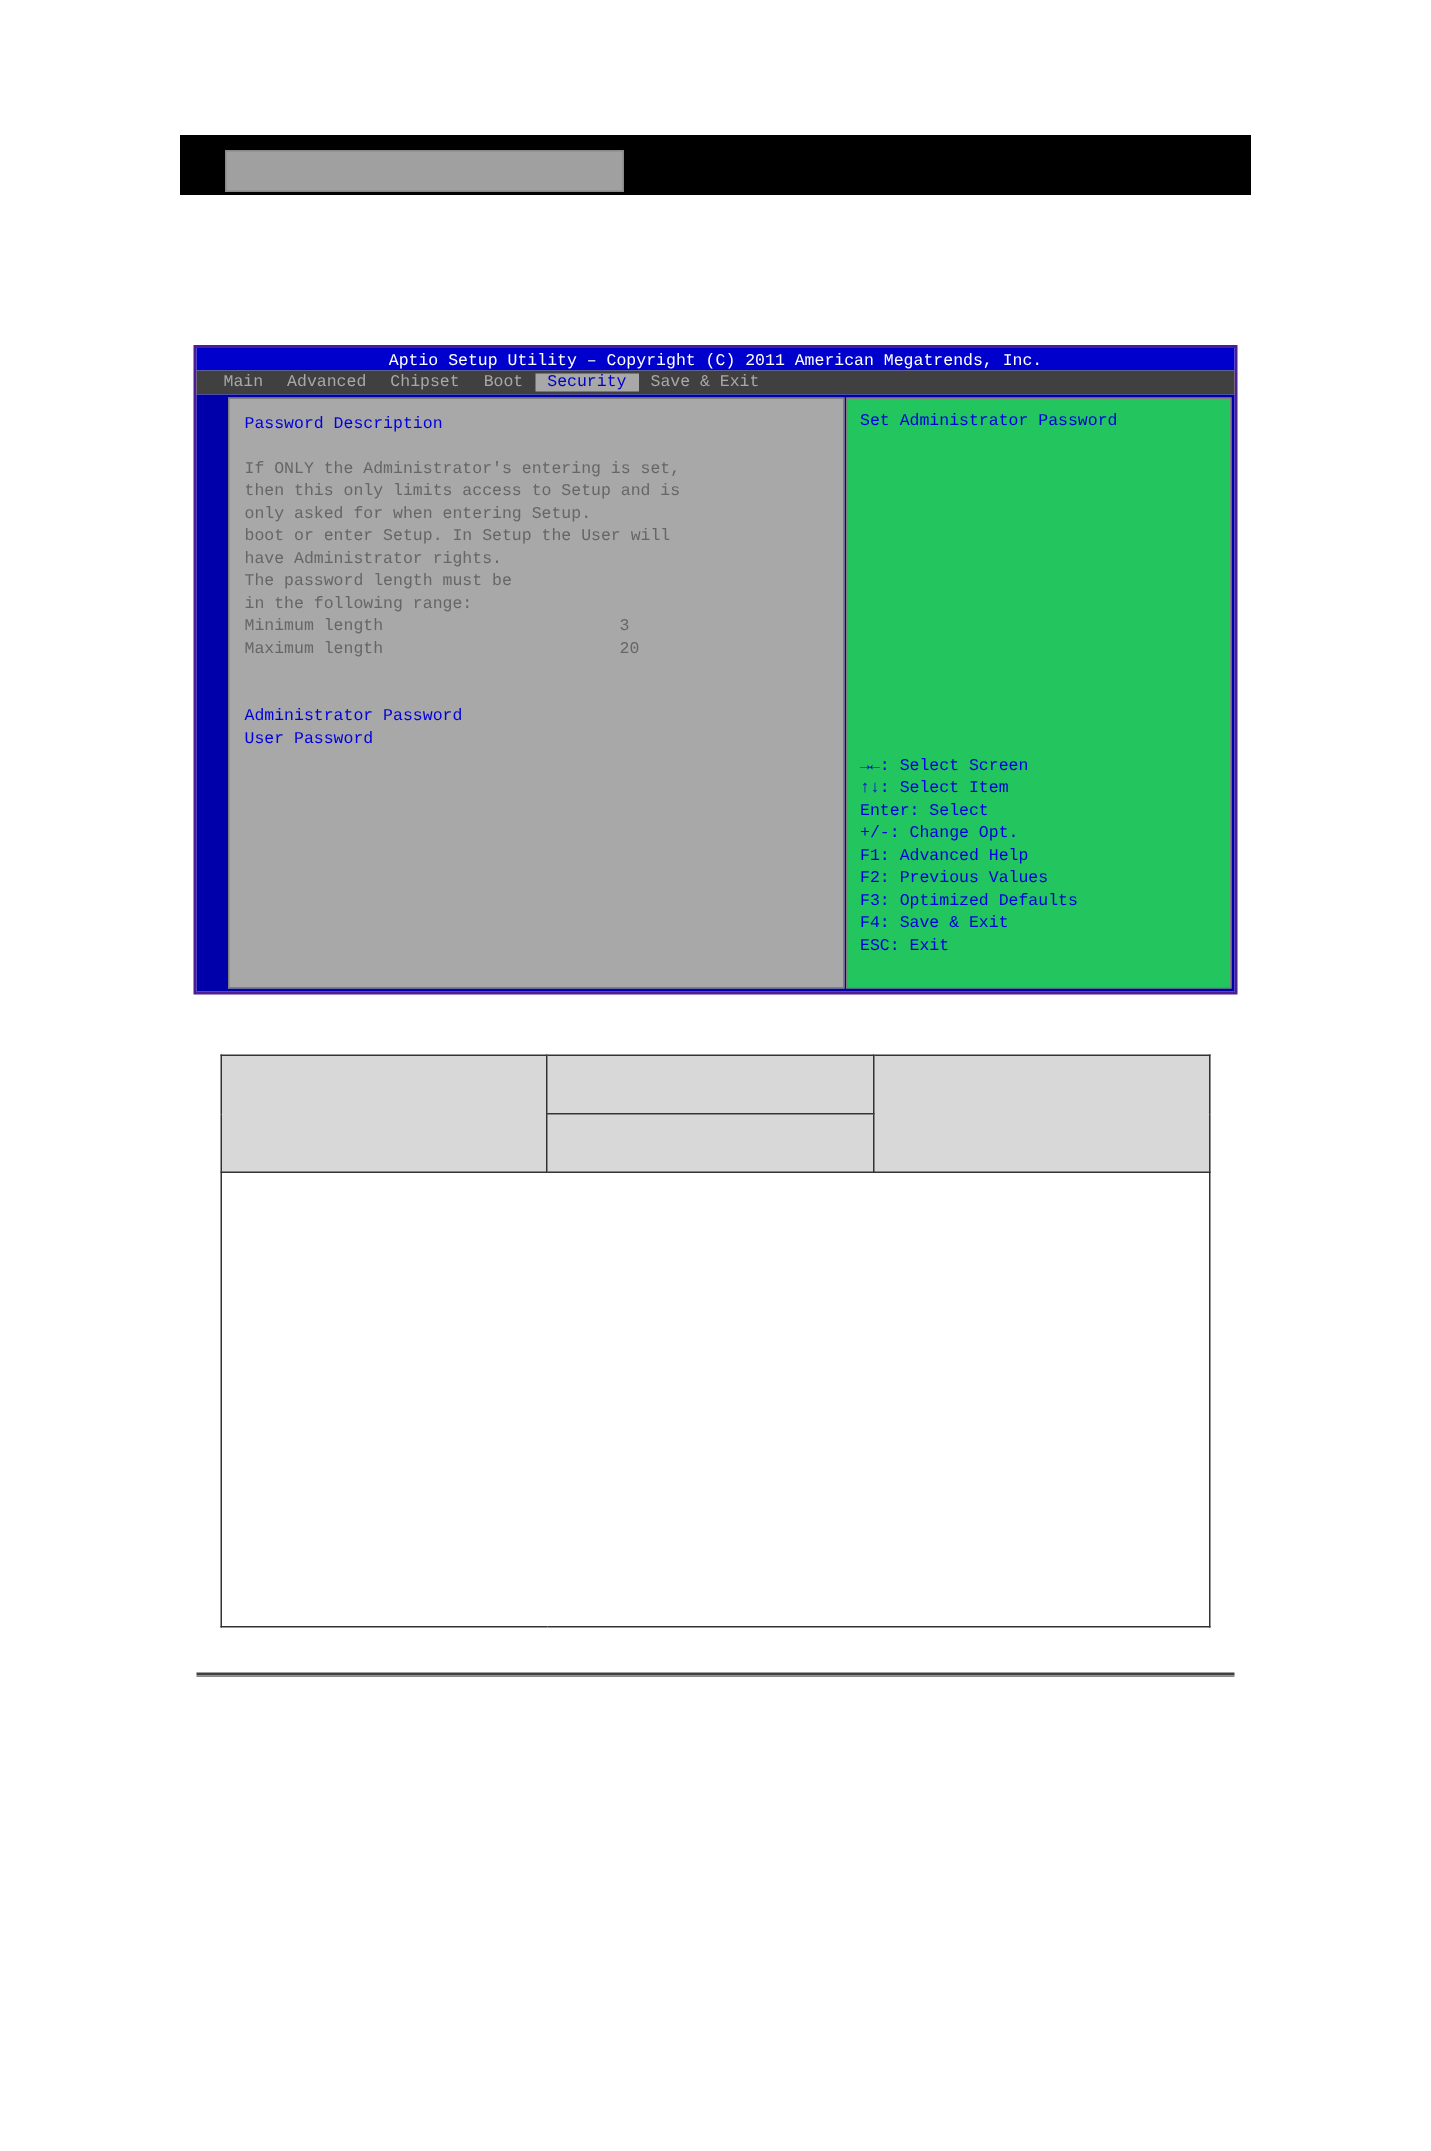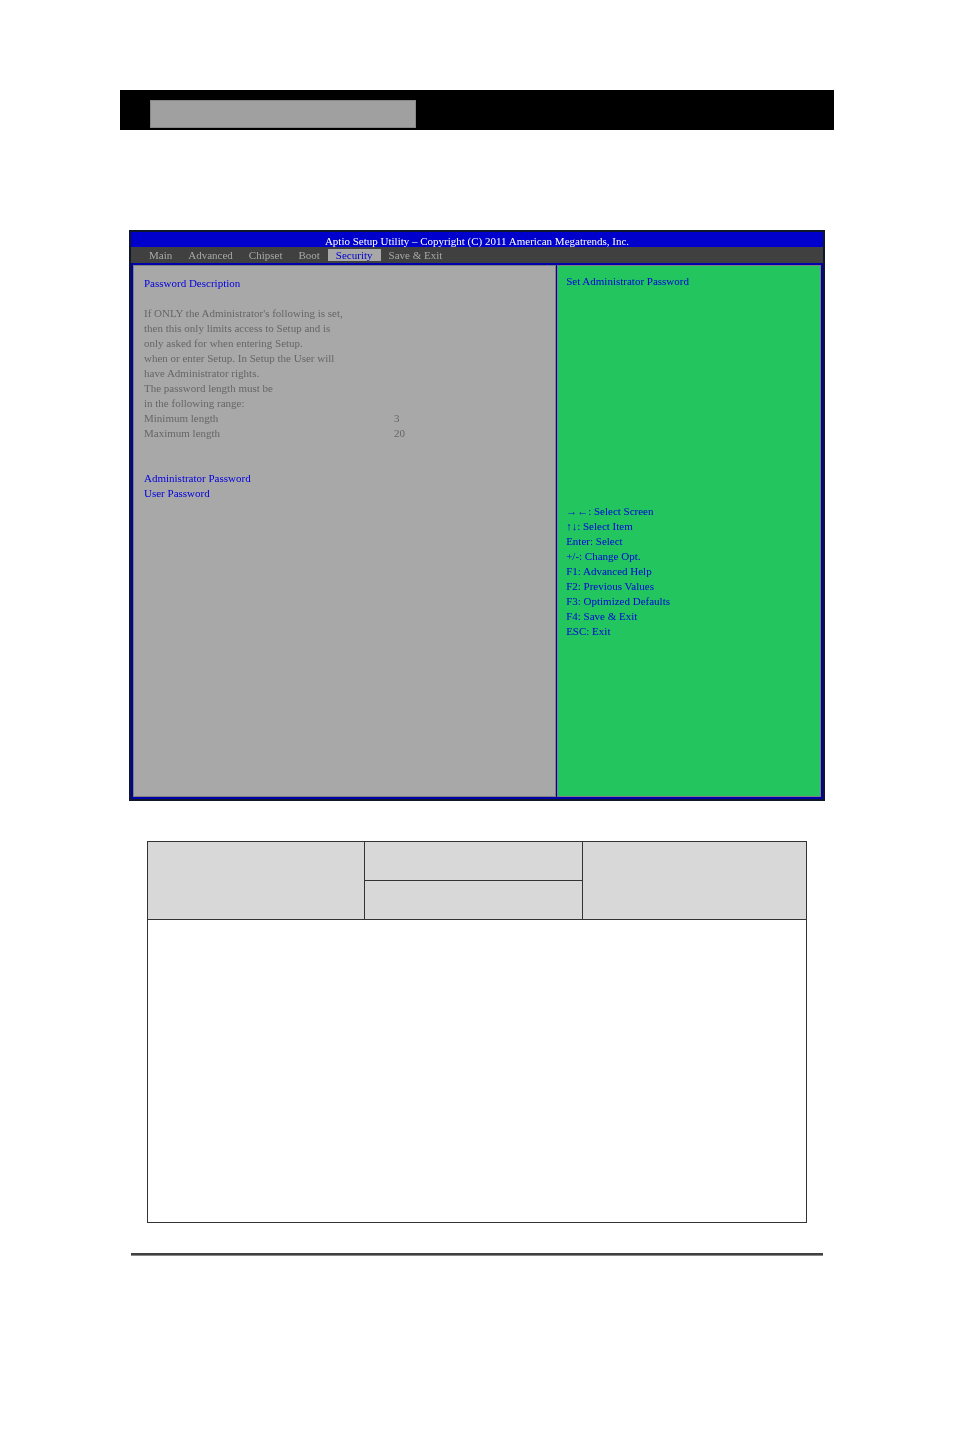--- a/index.html
+++ b/index.html
@@ -21,22 +21,21 @@
       background: #a0a0a0;
       width: 37%;
       height: 26px;
       border: 1px solid #888;
       margin: 10px 0 0 30px;
     }
     
     .bios-container {
       margin: 100px auto 0 auto;
       width: 692px;
-      border: 2px solid #0f172a;
-      font-family: Liberation Serif, serif;
+      border: 2px solid #4c1d95;
     }
     
     .bios-header {
       background: #0000cc;
       color: white;
       padding: 3px 0 0 0;
       font-size: 11px;
       text-align: center;
     }
     
@@ -53,21 +52,22 @@
     }
     
     .bios-menu-item.active {
       background: #a8a8a8;
       color: #0000cc;
     }
     
     .bios-body {
       display: flex;
       background: #0000aa;
-      height: 536px;
+      height: 398px;
+      padding-left: 19px;
     }
     
     .bios-left {
       width: 62%;
       background: #a8a8a8;
       padding: 10px;
       color: #666666;
       font-size: 11px;
       line-height: 15px;
       border: 1px solid #808080;
@@ -167,24 +167,24 @@
     <span class="bios-menu-item">Boot</span>
     <span class="bios-menu-item active">Security</span>
     <span class="bios-menu-item">Save &amp; Exit</span>
   </div>
 
   <div class="bios-body">
 
     <div class="bios-left">
       <div class="section-title">Password Description</div>
       <div style="height:15px"></div>
-      <div class="desc-text">If ONLY the Administrator's following is set,</div>
+      <div class="desc-text">If ONLY the Administrator's entering is set,</div>
       <div class="desc-text">then this only limits access to Setup and is</div>
       <div class="desc-text">only asked for when entering Setup.</div>
-      <div class="desc-text">when or enter Setup. In Setup the User will</div>
+      <div class="desc-text">boot or enter Setup. In Setup the User will</div>
       <div class="desc-text">have Administrator rights.</div>
       <div class="desc-text">The password length must be</div>
       <div class="desc-text">in the following range:</div>
       <div class="length-row">
         <span class="length-label desc-text">Minimum length</span>
         <span class="desc-text">3</span>
       </div>
       <div class="length-row">
         <span class="length-label desc-text">Maximum length</span>
         <span class="desc-text">20</span>

